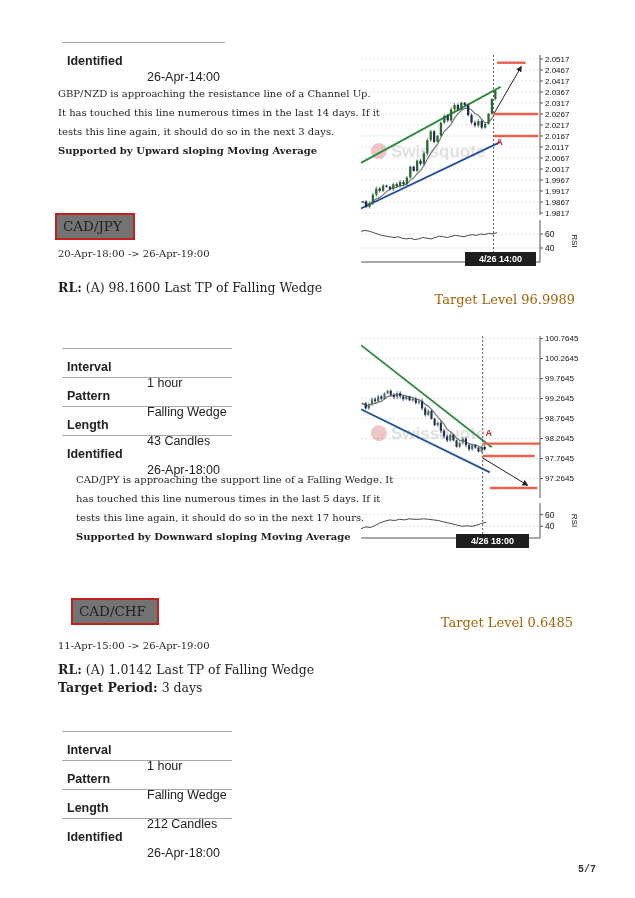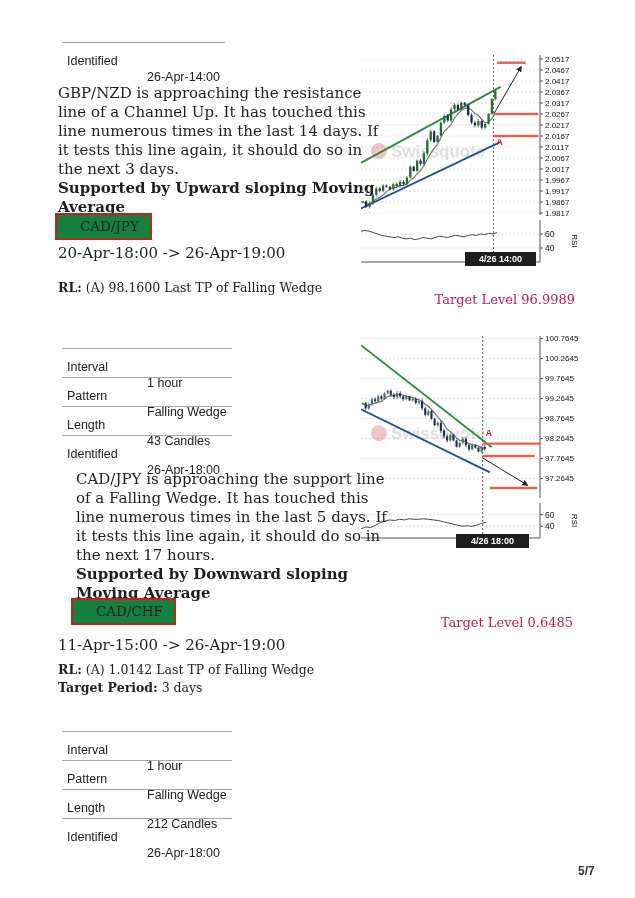--- a/index.html
+++ b/index.html
@@ -1,31 +1,31 @@
 <!DOCTYPE html>
 <html><head>
 <meta charset="utf-8">
 <style>
   html,body{margin:0;padding:0;background:#ffffff;}
   .page{position:relative;width:635px;height:898px;background:#fff;overflow:hidden;
         font-family:"DejaVu Serif", serif;color:#1a1a1a;}
   .abs{position:absolute;}
-  .serif{font-family:"DejaVu Serif", serif;font-size:15px;line-height:19px;color:#1f1f1f;}
+  .serif{font-family:"DejaVu Serif", serif;font-size:10px;line-height:19px;color:#1f1f1f;}
   .para{width:322px;}
   .bold{font-weight:bold;}
-  .headbox{display:inline-block;border:2px solid #c4201d;padding:3px 11px 4px 23px;
-           font-size:13.5px;color:#222;background:#15803d;}
-  .tlevel{width:195px;text-align:right;font-size:13px;color:#be185d;}
+  .headbox{display:inline-block;border:2px solid #c4201d;padding:3px 11px 4px 6px;
+           font-size:13.5px;color:#222;background:#737373;}
+  .tlevel{width:195px;text-align:right;font-size:13px;color:#a16207;}
   .dtable{width:170px;font-family:"Liberation Sans","DejaVu Sans",sans-serif;font-size:12.5px;color:#222;}
   .drow{height:28px;border-top:1px solid #a9a9a9;display:flex;align-items:center;}
-  .dlabel{width:75px;font-weight:normal;padding-left:5px;margin-top:8px;}
+  .dlabel{width:75px;font-weight:bold;padding-left:5px;margin-top:8px;}
   .dvalue{padding-left:5px;white-space:nowrap;margin-top:39px;}
   .fragrow{width:163px;}
   .chartbox{width:230px;height:218px;}
-  .pagenum{font-family:Liberation Sans, sans-serif;font-size:12px;font-weight:bold;color:#333;text-align:right;}
+  .pagenum{font-family:Liberation Mono, monospace;font-size:10px;font-weight:bold;color:#333;text-align:right;}
   .rlline{font-size:12.5px;line-height:18px;}
 </style>
 </head>
 <body>
 
 <div class="page">
 
   <div class="abs dtable fragrow" style="left:62px;top:42px;">
     <div class="drow">
       <span class="dlabel">Identified</span>

